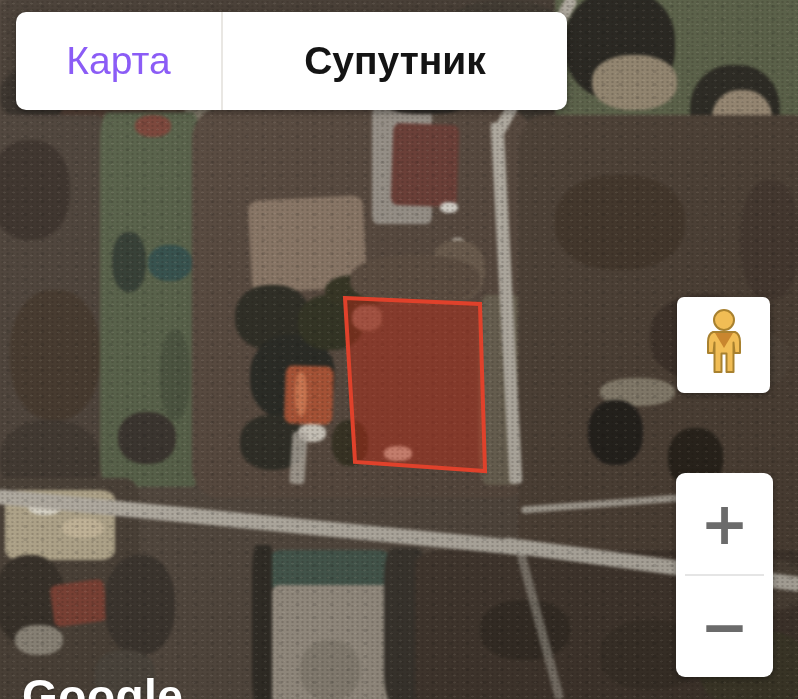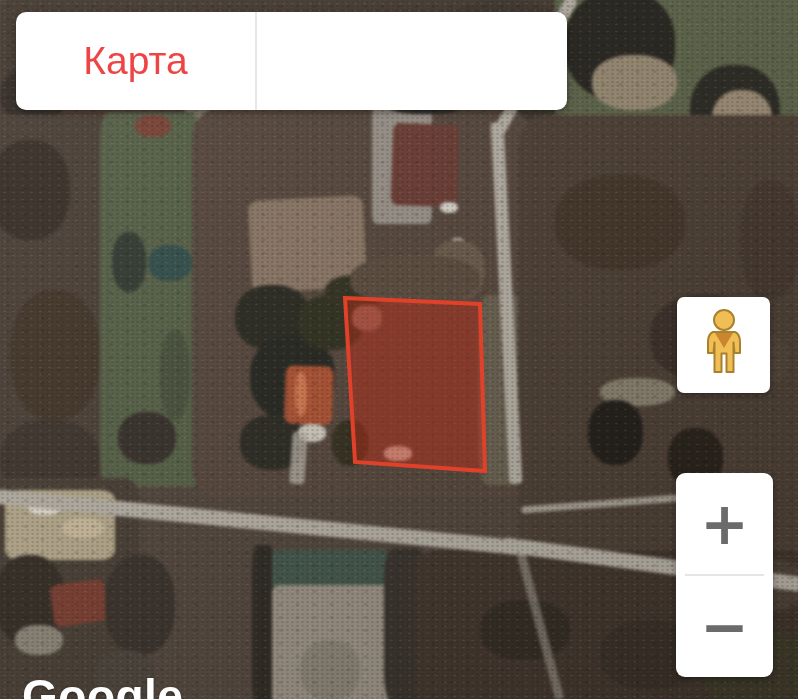--- a/index.html
+++ b/index.html
@@ -15,21 +15,21 @@
   .g2{background-image:radial-gradient(rgba(255,244,225,.55) 1px,transparent 1.5px);
       background-size:9px 7px;opacity:.15;}
   .g3{background-image:radial-gradient(rgba(0,0,0,.5) 1.6px,transparent 2.6px);
       background-size:17px 13px;opacity:.2;}
   .vign{background:linear-gradient(140deg,rgba(255,255,255,.05),rgba(0,0,0,.12));}
   .plot-svg{position:absolute;inset:0;pointer-events:none;}
   
   .tabbar{position:absolute;left:16px;top:12px;width:551px;height:98px;background:#fff;
           border-radius:10px;box-shadow:0 2px 7px rgba(0,0,0,.4);display:flex;align-items:stretch;}
   .tab{display:flex;align-items:center;justify-content:center;font-size:39px;cursor:pointer;}
-  .tab-map{width:239px;color:#ef4444;font-weight:400;}
+  .tab-map{width:205px;color:#8b5cf6;font-weight:400;}
   .tab-sat{flex:1;color:#141414;font-weight:700;}
   .tab-div{width:2px;background:#e9e7e3;margin:0;}
   .pegman-btn{position:absolute;left:677px;top:297px;width:93px;height:96px;background:#fff;
           border-radius:7px;box-shadow:0 2px 6px rgba(0,0,0,.35);display:flex;align-items:center;
           justify-content:center;cursor:pointer;}
   .zoomctl{position:absolute;left:676px;top:473px;width:97px;height:204px;background:#fff;
           border-radius:9px;box-shadow:0 2px 6px rgba(0,0,0,.35);display:flex;flex-direction:column;}
   .zbtn{flex:1;display:flex;align-items:center;justify-content:center;color:#6b6b6b;
         font-size:58px;font-weight:700;cursor:pointer;font-family:"DejaVu Sans",sans-serif;line-height:1;}
   .zdiv{height:2px;background:#e5e5e5;margin:0 9px;}
@@ -138,20 +138,21 @@
   <div class="grain g3"></div>
   <div class="grain vign"></div>
 
   <svg class="plot-svg" width="798" height="699">
     <polygon points="345,298 480,304 485,471 355,462" fill="rgba(199,44,22,0.42)" stroke="#e0412b" stroke-width="4"></polygon>
   </svg>
 
   <div class="tabbar">
     <div class="tab tab-map">Карта</div>
     <div class="tab-div"></div>
+    <div class="tab tab-sat">Супутник</div>
   </div>
 
   <div class="pegman-btn">
     <span>
       <svg width="46" height="68" viewBox="0 0 44 68">
         <path d="M11 23 C7.5 24.5 6 28 6 33 L6 44 L11.5 44 L12.5 33.5 L12.5 63 L19.5 63 L19.5 44.5 L24.5 44.5 L24.5 63 L31.5 63 L31.5 33.5 L32.5 44 L38 44 L38 33 C38 28 36.5 24.5 33 23 Z" fill="#f1bd55" stroke="#a8812f" stroke-width="2" stroke-linejoin="round"></path>
         <polygon points="13,24 31,24 22,39" fill="#c9862f"></polygon>
         <circle cx="22" cy="11" r="10" fill="#f1bd55" stroke="#a8812f" stroke-width="2"></circle>
       </svg>
     </span>

